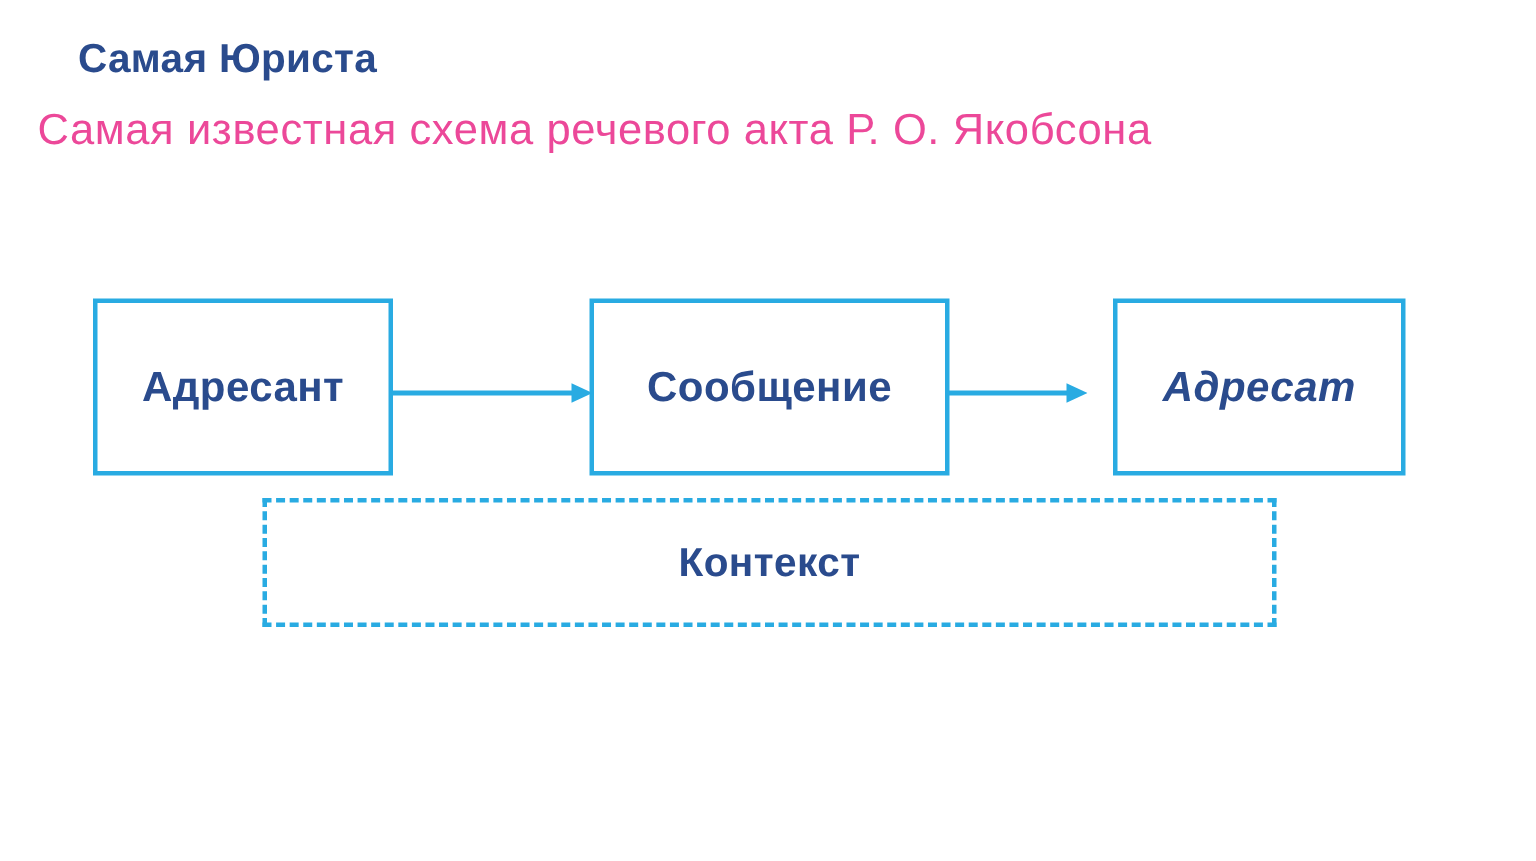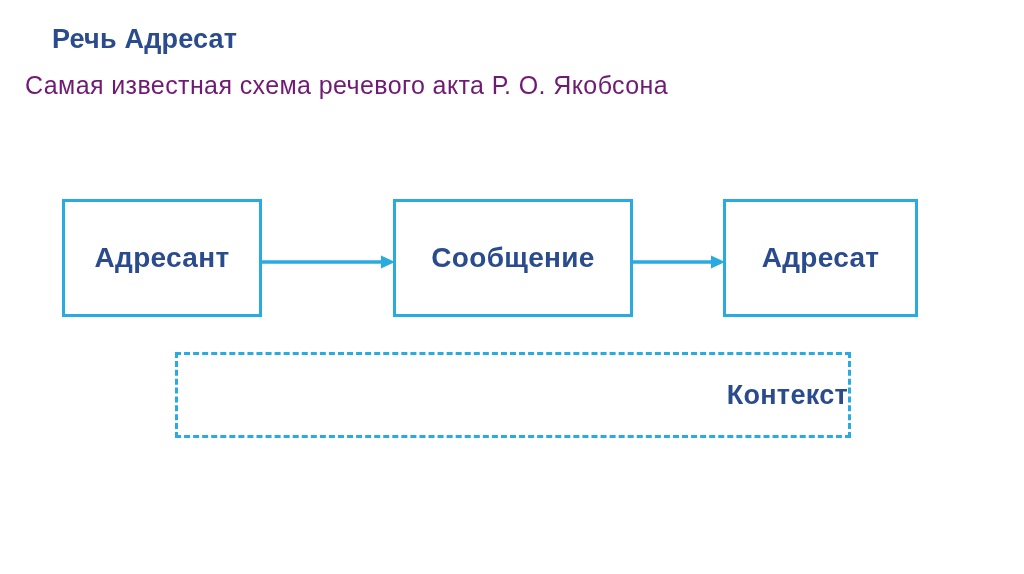--- a/index.html
+++ b/index.html
@@ -30,24 +30,24 @@
     font-weight: bold;
     letter-spacing: 0.2px;
     color: #2a4b8d;
     white-space: nowrap;
   }
 
   .slide-subtitle {
     position: absolute;
     left: 25px;
     top: 71px;
-    font-size: 25px;
+    font-size: 29px;
     font-weight: 400;
     letter-spacing: 0.4px;
-    color: #701a75;
+    color: #ec4899;
     white-space: nowrap;
   }
 
   
   .diagram {
     position: absolute;
     left: 0;
     top: 0;
     width: 1024px;
     height: 574px;
@@ -66,54 +66,54 @@
   .node-label {
     font-size: 28px;
     font-weight: bold;
     color: #2a4b8d;
     letter-spacing: 0.3px;
     white-space: nowrap;
   }
 
   #node-sender   { left: 62px;  top: 199px; width: 200px; height: 118px; }
   #node-message  { left: 393px; top: 199px; width: 240px; height: 118px; }
-  #node-receiver { left: 723px; top: 199px; width: 195px; height: 118px; }
+  #node-receiver { left: 742px; top: 199px; width: 195px; height: 118px; font-style: italic; }
 
   
   .arrow {
     position: absolute;
     height: 16px;
     top: 254px;
     display: block;
   }
   #arrow-sender-message  { left: 261px; width: 134px; }
   #arrow-message-receiver{ left: 632px; width: 93px; }
 
   
   #context-box {
     position: absolute;
     left: 175px;
-    top: 352px;
+    top: 332px;
     width: 676px;
     height: 86px;
     box-sizing: border-box;
     border: 3px dashed #29abe2;
     background: transparent;
     display: flex;
     align-items: center;
-    justify-content: flex-end;
+    justify-content: center;
   }
   #context-box .node-label { font-size: 27px; }
 </style>
 </head>
 <body>
 
 <div id="slide">
 
-  <div class="slide-title">Речь Адресат</div>
+  <div class="slide-title">Самая Юриста</div>
 
   <div class="slide-subtitle">Самая известная схема речевого акта Р. О. Якобсона</div>
 
   <div class="diagram">
 
     <div class="node-box" id="node-message">
       <span class="node-label">Сообщение</span>
     </div>
 
     <div class="node-box" id="node-sender">

